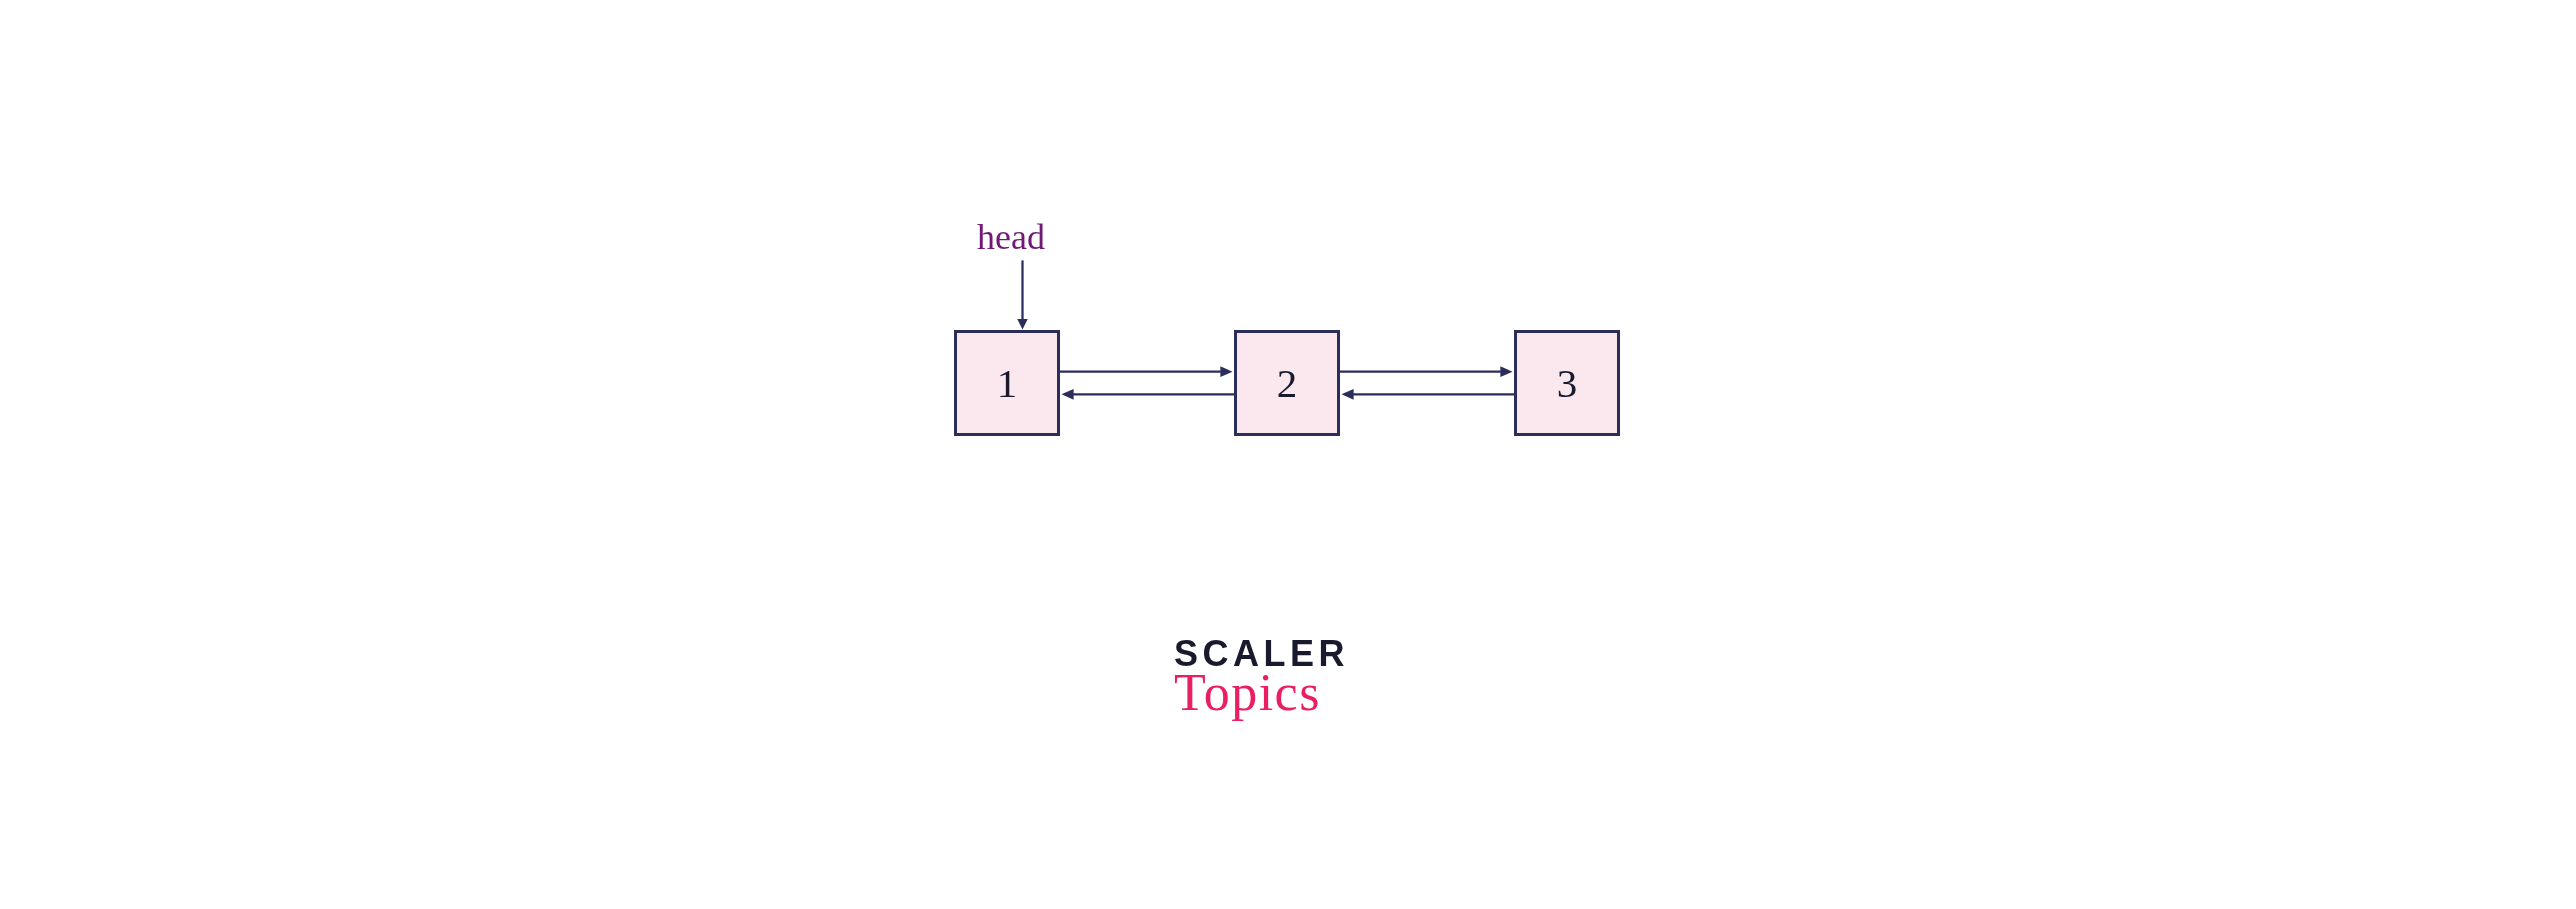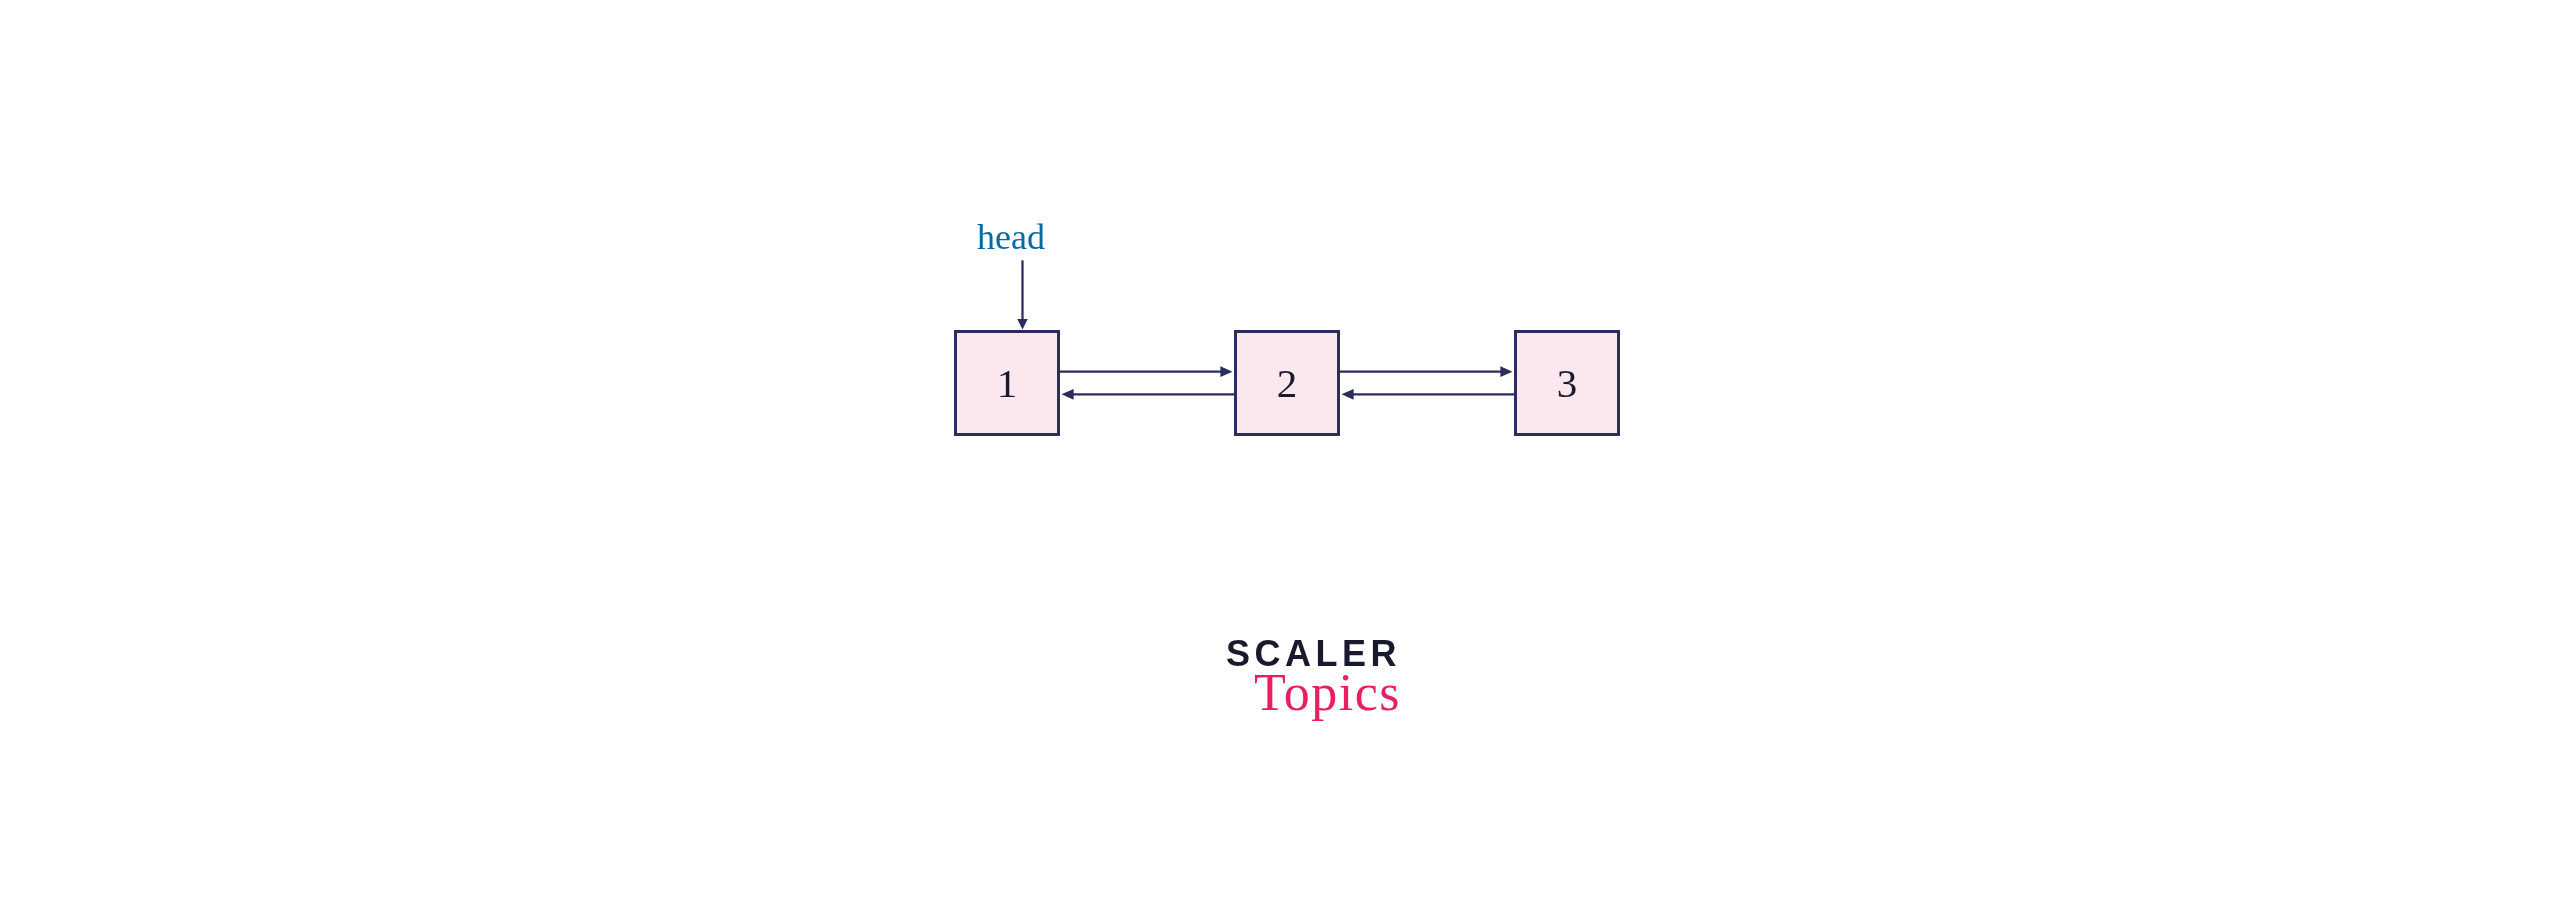--- a/index.html
+++ b/index.html
@@ -19,21 +19,21 @@
       top: 216px;
       left: 954px;
       width: 667px;
       height: 303px;
     }
     .head-label {
       position: absolute;
       top: 0;
       left: 23px;
       font-size: 36px;
-      color: #0369a1;
+      color: #701a75;
       font-weight: 400;
     }
     .head-arrow {
       position: absolute;
       top: 44px;
       left: 61px;
     }
     .nodes-row {
       position: absolute;
       top: 114px;
@@ -56,21 +56,21 @@
     .connector {
       position: relative;
       width: 174px;
       height: 106px;
     }
     .logo-container {
       position: absolute;
       top: 636px;
       left: 1174px;
       width: 227px;
-      text-align: right;
+      text-align: left;
     }
     .logo-scaler {
       font-family: 'Arial Black', Arial, sans-serif;
       font-size: 36px;
       font-weight: 900;
       color: #1a1a2e;
       letter-spacing: 4.5px;
       line-height: 1;
     }
     .logo-topics {

